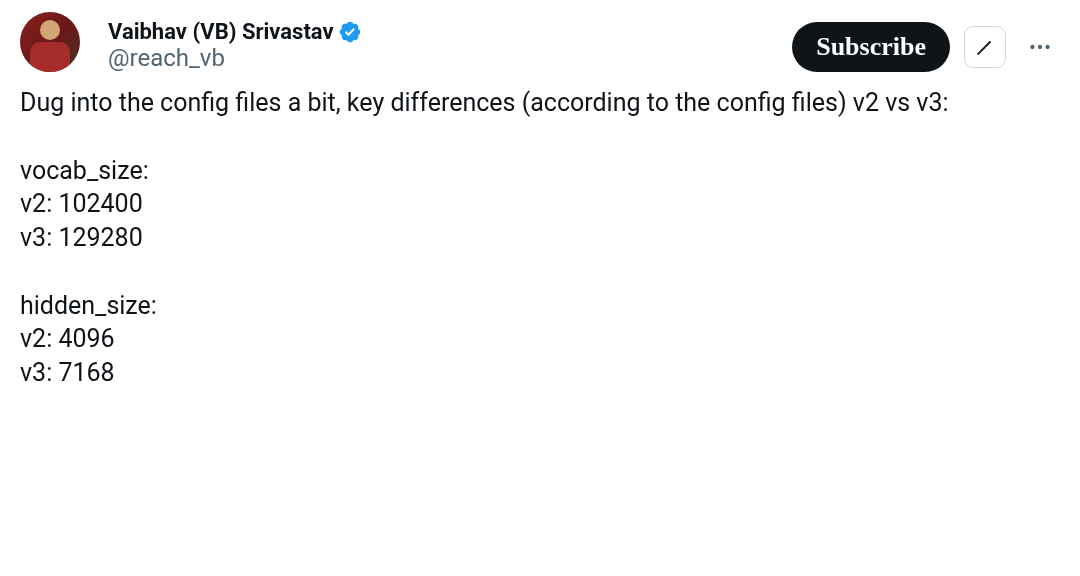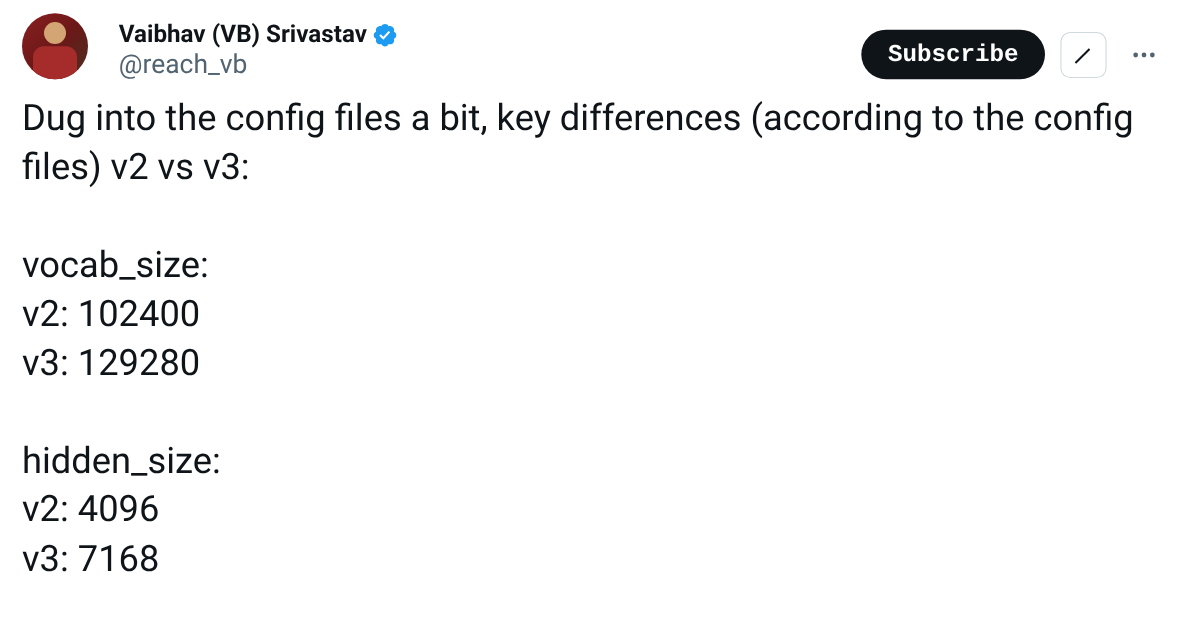--- a/index.html
+++ b/index.html
@@ -90,24 +90,24 @@
       align-items: center;
       gap: 14px;
       padding-top: 4px;
     }
     .subscribe-btn {
       background: #0f1419;
       color: #fff;
       border: none;
       border-radius: 9999px;
       padding: 10px 24px;
-      font-size: 22px;
+      font-size: 26px;
       font-weight: 700;
       cursor: pointer;
-      font-family: Liberation Mono, monospace;
+      font-family: Liberation Serif, serif;
     }
     .grok-btn {
       width: 42px;
       height: 42px;
       border: 1.5px solid #cfd9de;
       border-radius: 9px;
       background: transparent;
       cursor: pointer;
       display: flex;
       align-items: center;
@@ -132,21 +132,21 @@
       justify-content: center;
       color: #536471;
       border-radius: 50%;
     }
     .more-btn svg {
       width: 26px;
       height: 26px;
       fill: #536471;
     }
     .tweet-body {
-      font-size: 33px;
+      font-size: 25px;
       line-height: 1.35;
       color: #0f1419;
       white-space: pre-wrap;
       font-weight: 400;
     }
   </style>
 </head>
 <body>
 
 <div class="tweet-container">

